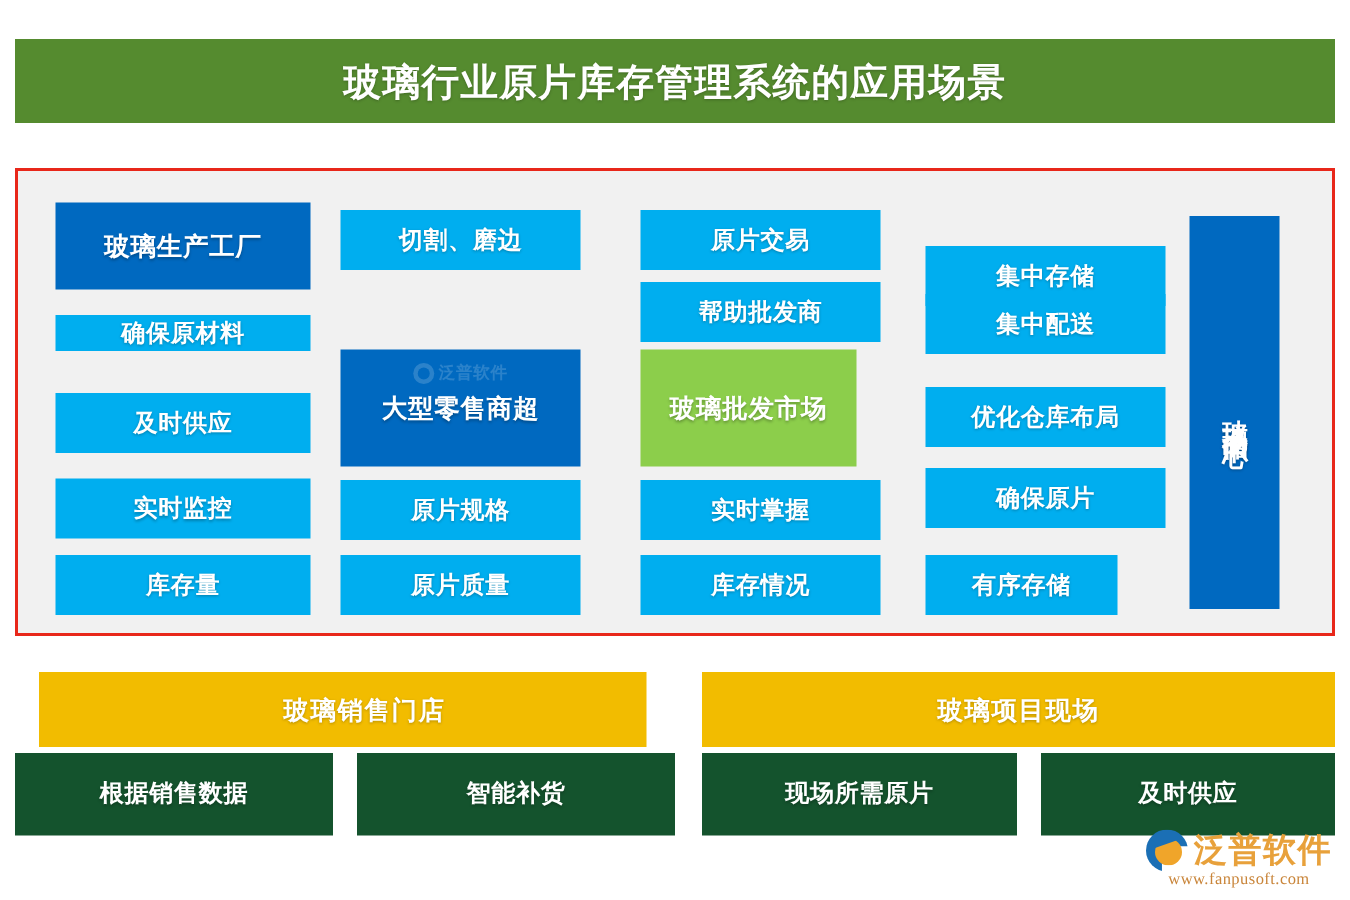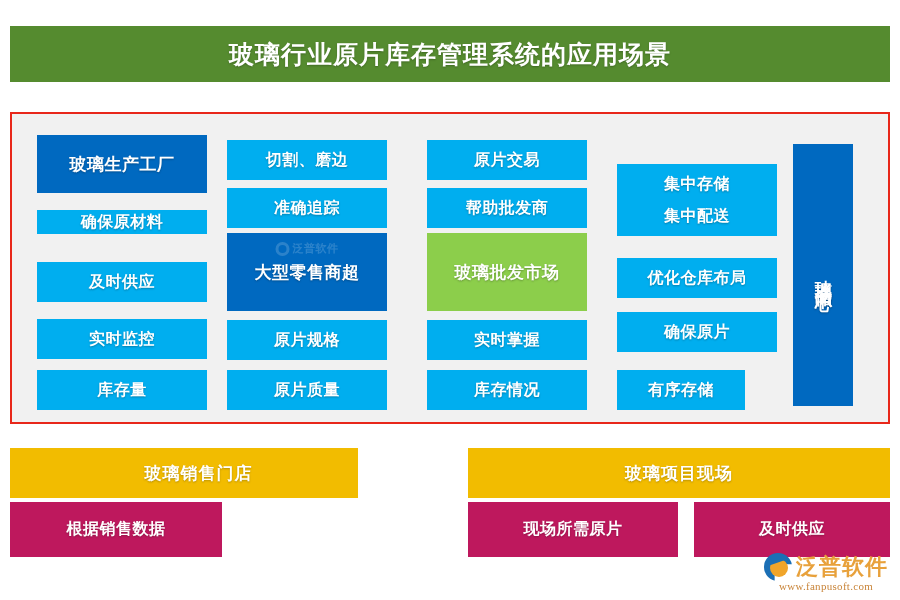--- a/index.html
+++ b/index.html
@@ -135,21 +135,21 @@
     font-size: 17px;
     font-weight: bold;
     letter-spacing: 1px;
     text-shadow: 0 1px 2px rgba(0,0,0,0.25);
     box-sizing: border-box;
   }
   .leaf {
     position: absolute;
     top: 62px;
     height: 55px;
-    background: #be185d;
+    background: #14532d;
     display: flex;
     align-items: center;
     justify-content: center;
     color: #ffffff;
     font-size: 16px;
     font-weight: bold;
     letter-spacing: 0.5px;
     text-shadow: 0 1px 2px rgba(0,0,0,0.25);
     box-sizing: border-box;
   }
@@ -226,44 +226,41 @@
     <div class="cell light" style="left:25px; top:205px; width:170px; height:40px;">
       <span>实时监控</span>
     </div>
     <div class="cell light" style="left:25px; top:256px; width:170px; height:40px;">
       <span>库存量</span>
     </div>
 
     <div class="cell light" style="left:215px; top:26px; width:160px; height:40px;">
       <span>切割、磨边</span>
     </div>
-    <div class="cell light" style="left:215px; top:74px; width:160px; height:40px;">
-      <span>准确追踪</span>
-    </div>
     <div class="cell dark tall" style="left:215px; top:119px; width:160px; height:78px;">
       <div class="cell-watermark">
         <span class="wm-mark"></span>
         <span class="wm-text">泛普软件</span>
       </div>
       <span>大型零售商超</span>
     </div>
     <div class="cell light" style="left:215px; top:206px; width:160px; height:40px;">
       <span>原片规格</span>
     </div>
     <div class="cell light" style="left:215px; top:256px; width:160px; height:40px;">
       <span>原片质量</span>
     </div>
 
     <div class="cell light" style="left:415px; top:26px; width:160px; height:40px;">
       <span>原片交易</span>
     </div>
     <div class="cell light" style="left:415px; top:74px; width:160px; height:40px;">
       <span>帮助批发商</span>
     </div>
-    <div class="cell green tall" style="left:415px; top:119px; width:160px; height:78px;">
+    <div class="cell green tall" style="left:415px; top:119px; width:144px; height:78px;">
       <span>玻璃批发市场</span>
     </div>
     <div class="cell light" style="left:415px; top:206px; width:160px; height:40px;">
       <span>实时掌握</span>
     </div>
     <div class="cell light" style="left:415px; top:256px; width:160px; height:40px;">
       <span>库存情况</span>
     </div>
 
     <div class="cell light" style="left:605px; top:14px; width:160px; height:40px;margin-top:36px;">
@@ -284,29 +281,32 @@
 
     <div class="cell dark vertical" style="left:781px; top:30px; width:60px; height:262px;">
       <span>玻璃仓储中心</span>
     </div>
 
   </div>
 </div>
 
 <div class="bottom-zone">
 
-  <div class="band" style="left:0px; top:8px; width:348px;padding-left:29px;">
+  <div class="band" style="left:16px; top:8px; width:405px;padding-left:29px;">
     <span>玻璃销售门店</span>
   </div>
   <div class="band" style="left:458px; top:8px; width:422px;">
     <span>玻璃项目现场</span>
   </div>
 
   <div class="leaf" style="left:0px; width:212px;">
     <span>根据销售数据</span>
+  </div>
+  <div class="leaf" style="left:228px; width:212px;">
+    <span>智能补货</span>
   </div>
   <div class="leaf" style="left:458px; width:210px;">
     <span>现场所需原片</span>
   </div>
   <div class="leaf" style="left:684px; width:196px;">
     <span>及时供应</span>
   </div>
 
 </div>
 

